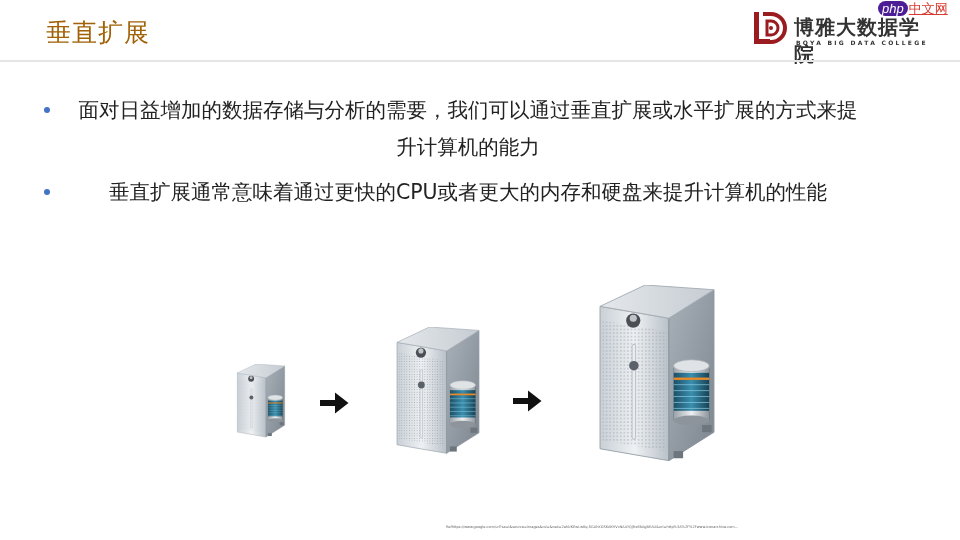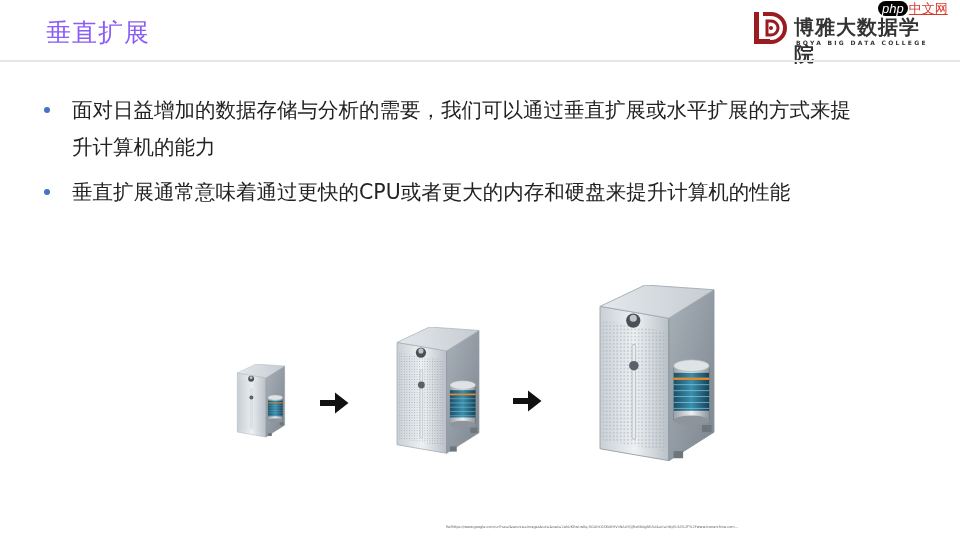--- a/index.html
+++ b/index.html
@@ -1,28 +1,28 @@
 <!DOCTYPE html>
 <html><head>
 <meta charset="utf-8">
 <style>
   html, body { margin:0; padding:0; }
   body { width:960px; height:540px; background:#ffffff; position:relative; overflow:hidden;
          font-family:"DejaVu Sans", "Liberation Sans", sans-serif; }
   .header { position:absolute; left:0; top:0; width:960px; height:60px; background:#fff; }
-  .title { position:absolute; left:46px; top:16px; font-size:25px; color:#8b5cf6; letter-spacing:1px; }
+  .title { position:absolute; left:46px; top:16px; font-size:25px; color:#a16207; letter-spacing:1px; }
   .divider { position:absolute; left:0; top:60px; width:960px; height:2px; background:#e6e6e6; }
   .logo { position:absolute; left:752px; top:10px; width:180px; height:40px; }
   .logo-mark { position:absolute; left:0; top:0; width:38px; height:36px; }
   .logo-cn { position:absolute; left:42px; top:4px; font-size:20px; color:#333; letter-spacing:1px; font-weight:bold;font-family:Liberation Serif, serif; }
   .logo-en { position:absolute; left:44px; top:29px; font-size:6px; color:#333; letter-spacing:2.3px; font-weight:bold; }
   .wm { position:absolute; left:878px; top:0px; font-size:13px; }
-  .wm .php { color:#fff; background:#000000; border-radius:9px; padding:0 4px; font-style:italic; font-family:"Liberation Sans", sans-serif; }
+  .wm .php { color:#fff; background:#4c1d95; border-radius:9px; padding:0 4px; font-style:italic; font-family:"Liberation Sans", sans-serif; }
   .wm .cn { color:#d83a2e; margin-left:1px;text-decoration:underline; }
-  .bullets { position:absolute; left:44px; top:92px; width:820px; }
+  .bullets { position:absolute; left:44px; top:92px; width:820px;text-align:center; }
   .bullet { position:relative; padding-left:28px; font-size:20.5px; line-height:37px; color:#222; margin-bottom:0px; }
   .bullet .dot { position:absolute; left:0; top:15px; width:6px; height:6px; border-radius:50%; background:#4472c4; }
   .bullet + .bullet { margin-top:8px; }
   .figure { position:absolute; left:0; top:0; }
   .server { position:absolute; }
   .arrow { position:absolute; }
   .ref { position:absolute; left:446px; top:525px; font-size:3.5px; color:#666; white-space:nowrap; width:474px; overflow:hidden; }
 </style>
 </head>
 <body>

